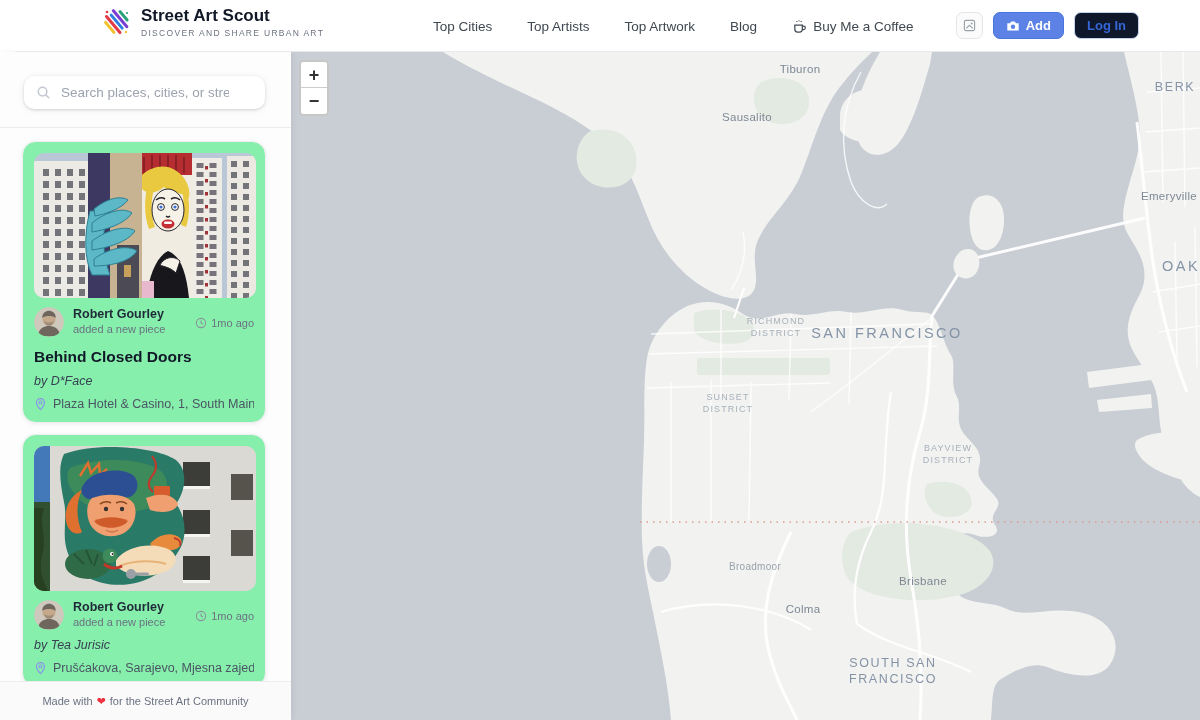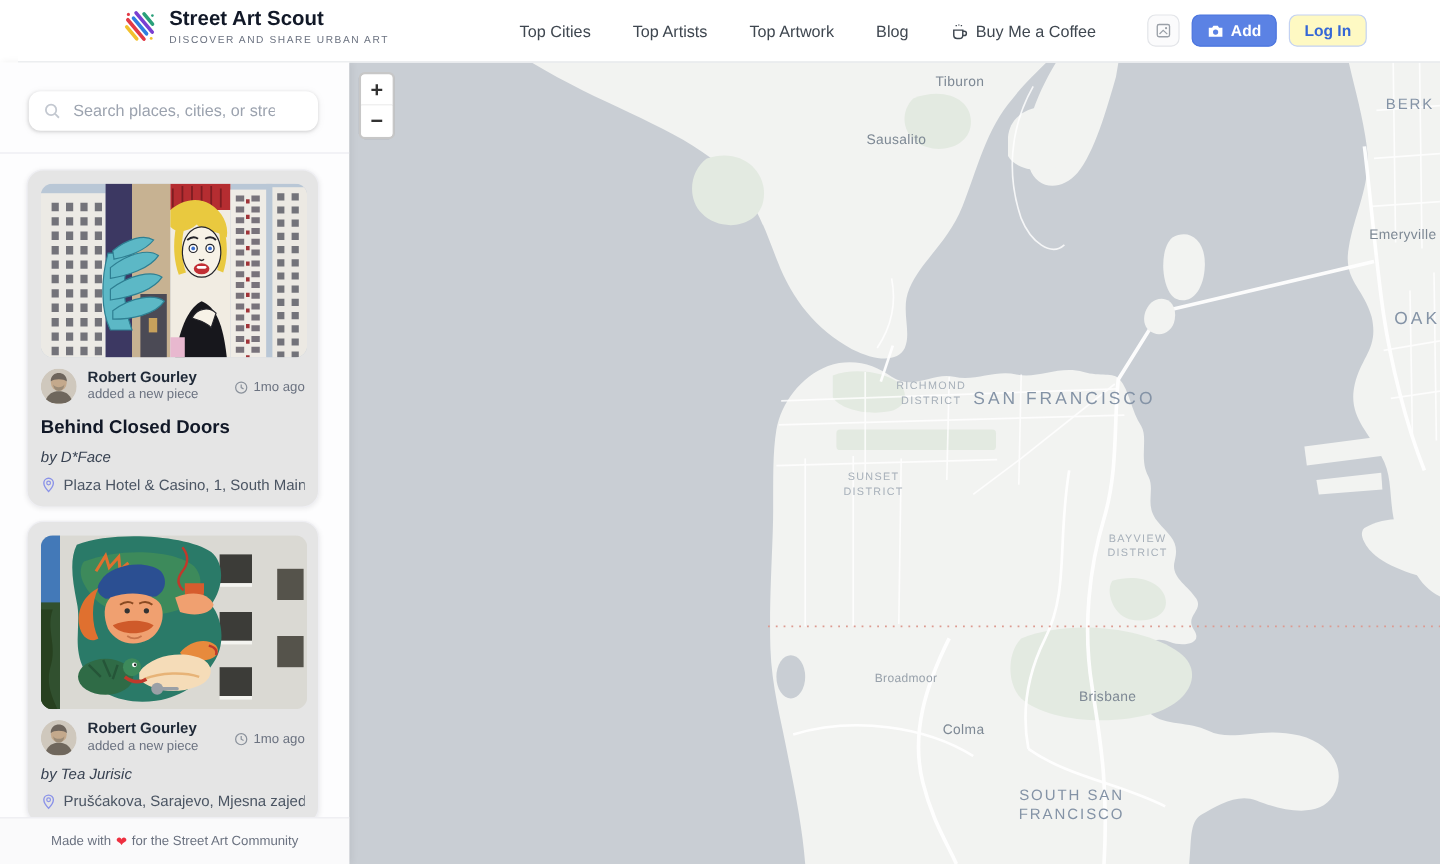--- a/index.html
+++ b/index.html
@@ -15,32 +15,32 @@
   header{position:absolute;left:15px;top:0;width:1200px;height:52px;background:#fff;border-bottom:1px solid #e8eaed;z-index:30;}
   .brand{position:absolute;left:88px;top:6px;display:flex;align-items:center;gap:10px;}
   .brand-logo{width:28px;height:28px;}
   .brand-title{font-size:17px;font-weight:700;color:#111827;line-height:1.15;}
   .brand-sub{font-size:8.5px;letter-spacing:1.3px;color:#6b7280;margin-top:2px;}
   nav{position:absolute;left:418px;top:0;height:52px;display:flex;align-items:center;gap:35px;}
   nav a{font-size:13.5px;color:#3f4750;text-decoration:none;white-space:nowrap;display:flex;align-items:center;gap:6px;cursor:pointer;}
   .actions{position:absolute;right:76px;top:12px;display:flex;align-items:flex-end;gap:10px;}
   .icon-btn{width:27px;height:27px;border:1px solid #e3e5e9;border-radius:7px;background:#fbfbfc;display:flex;align-items:center;justify-content:center;cursor:pointer;}
   .btn-add{height:27px;padding:0 12px;border:1px solid #4a74de;border-radius:7px;background:var(--accent);color:#fff;font-size:13px;font-weight:700;display:flex;align-items:center;gap:6px;cursor:pointer;}
-  .btn-login{height:27px;padding:0 12px;border:1px solid #c3d2f2;border-radius:7px;background:#fef9c3;color:var(--accent-dark);font-size:13px;font-weight:700;display:flex;align-items:center;cursor:pointer;}
+  .btn-login{height:27px;padding:0 12px;border:1px solid #c3d2f2;border-radius:7px;background:#0f172a;color:var(--accent-dark);font-size:13px;font-weight:700;display:flex;align-items:center;cursor:pointer;}
 
   
   aside{position:absolute;left:0;top:52px;width:291px;height:668px;background:#fdfdfe;z-index:20;box-shadow:2px 0 6px rgba(0,0,0,.06);}
   .search-wrap{padding:24px 25px 18px 24px;}
   .search-box{position:relative;width:241px;height:33px;background:#fff;border-radius:10px;box-shadow:0 1px 3px rgba(0,0,0,.14),0 1px 8px rgba(0,0,0,.06);}
   .search-box svg{position:absolute;left:12px;top:9px;}
   .search-box input{width:100%;height:100%;border:none;outline:none;background:transparent;border-radius:10px;padding:0 36px 0 37px;font-size:13.5px;color:#374151;}
   .search-box input::placeholder{color:#9ca3af;}
   .divider{height:1px;background:#ececf0;}
   .cards{padding:13px 22px 0 22px;overflow:hidden;height:567px;}
-  .card{width:244px;background:#e5e5e5;border:1px solid #efeff3;border-radius:14px;box-shadow:0 1px 4px rgba(0,0,0,.07);padding:11px;margin-bottom:11px;cursor:pointer;}
+  .card{width:244px;background:#86efac;border:1px solid #efeff3;border-radius:14px;box-shadow:0 1px 4px rgba(0,0,0,.07);padding:11px;margin-bottom:11px;cursor:pointer;}
   .card-img{width:222px;height:145px;border-radius:10px;overflow:hidden;}
   .card-img svg{display:block;width:100%;height:100%;}
   .user-row{display:flex;align-items:center;margin-top:9px;}
   .avatar{width:30px;height:30px;border-radius:50%;overflow:hidden;flex:0 0 30px;cursor:pointer;}
   .user-meta{margin-left:9px;min-width:0;}
   .user-name{font-size:12.5px;font-weight:700;color:#1f2937;line-height:1.2;}
   .user-action{font-size:11px;color:#6b7280;line-height:1.3;}
   .time{margin-left:auto;display:flex;align-items:flex-end;gap:4px;font-size:11px;color:#6b7280;padding-top:1px;}
   .card-title{font-size:15.5px;font-weight:700;color:#111827;margin-top:11px;}
   .card-artist{font-size:12.5px;font-style:italic;color:#374151;margin-top:8px;}

